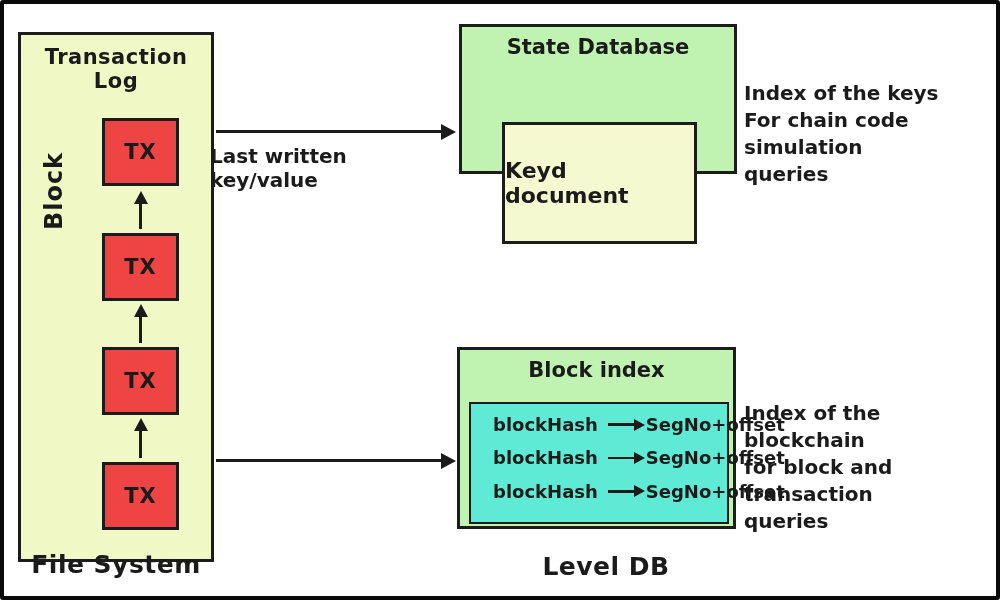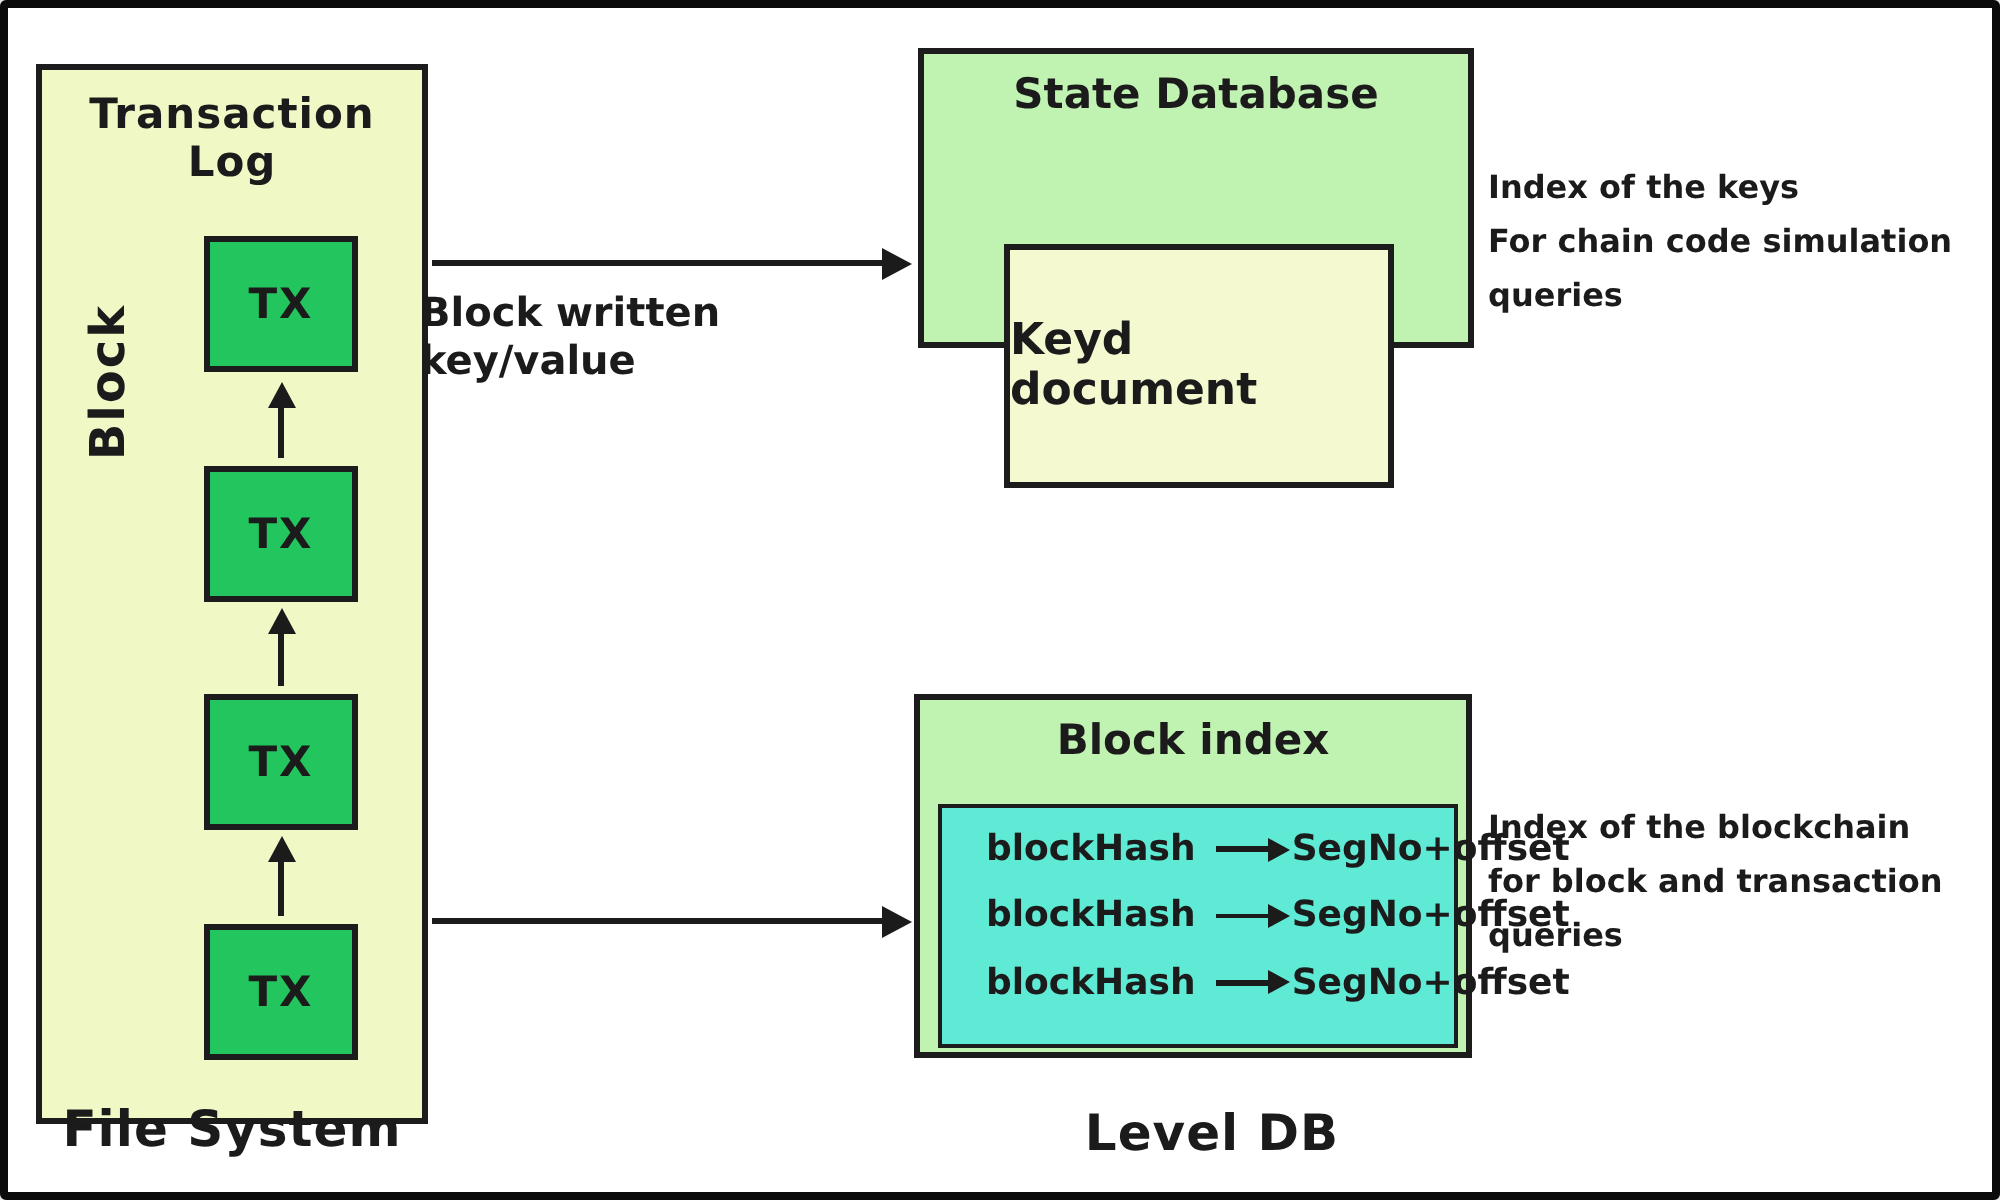--- a/index.html
+++ b/index.html
@@ -20,21 +20,21 @@
     position:absolute; left:0; top:10px; width:100%;
     text-align:center; font-size:21px; font-weight:600; letter-spacing:0.5px;
   }
   .block-vertical {
     position:absolute; left:-42px; top:142px; width:150px;
     transform:rotate(-90deg); text-align:center;
     font-size:24px; font-weight:600; letter-spacing:1px;
   }
   .txbox {
     position:absolute; left:81px; width:77px; height:68px;
-    background:#22c55e; border:3px solid #1c1c1c;
+    background:#ef4444; border:3px solid #1c1c1c;
     display:flex; align-items:center; justify-content:center;
     font-size:21px; font-weight:600; letter-spacing:1px;
   }
   .txbox.t1 { top:83px; } .txbox.t2 { top:198px; }
   .txbox.t3 { top:312px; } .txbox.t4 { top:427px; }
 
   .v-arrow { position:absolute; width:3px; background:#1b1b1b; }
   .v-arrow::after {
     content:""; position:absolute; top:-12px; left:50%; transform:translateX(-50%);
     width:0; height:0; border-left:7px solid transparent; border-right:7px solid transparent;
@@ -102,21 +102,21 @@
   }
   .row-arrow::after {
     content:""; position:absolute; right:-11px; top:50%; transform:translateY(-50%);
     width:0; height:0; border-top:6px solid transparent; border-bottom:6px solid transparent;
     border-left:11px solid #1b1b1b;
   }
 
   
   .note {
     position:absolute; left:740px; width:250px;
-    font-size:16px; font-weight:600; line-height:27px;
+    font-size:20px; font-weight:600; line-height:27px;
   }
   .note-state { top:76px; }
   .note-block { top:396px; }
 </style>
 </head>
 <body>
 
 <div class="canvas">
 
   <div class="txlog">
@@ -137,21 +137,21 @@
     </div>
 
     <div class="v-arrow va1"></div>
     <div class="v-arrow va2"></div>
     <div class="v-arrow va3"></div>
   </div>
 
   <div class="caption cap-filesystem">File System</div>
 
   <div class="h-arrow ha-top"></div>
-  <div class="ha-label">Block written key/value</div>
+  <div class="ha-label">Last written key/value</div>
   <div class="h-arrow ha-bottom"></div>
 
   <div class="statedb">
     <div class="green-title">State Database</div>
     <div class="keyd">
       <span>Keyd document</span>
     </div>
   </div>
 
   <div class="note note-state">

